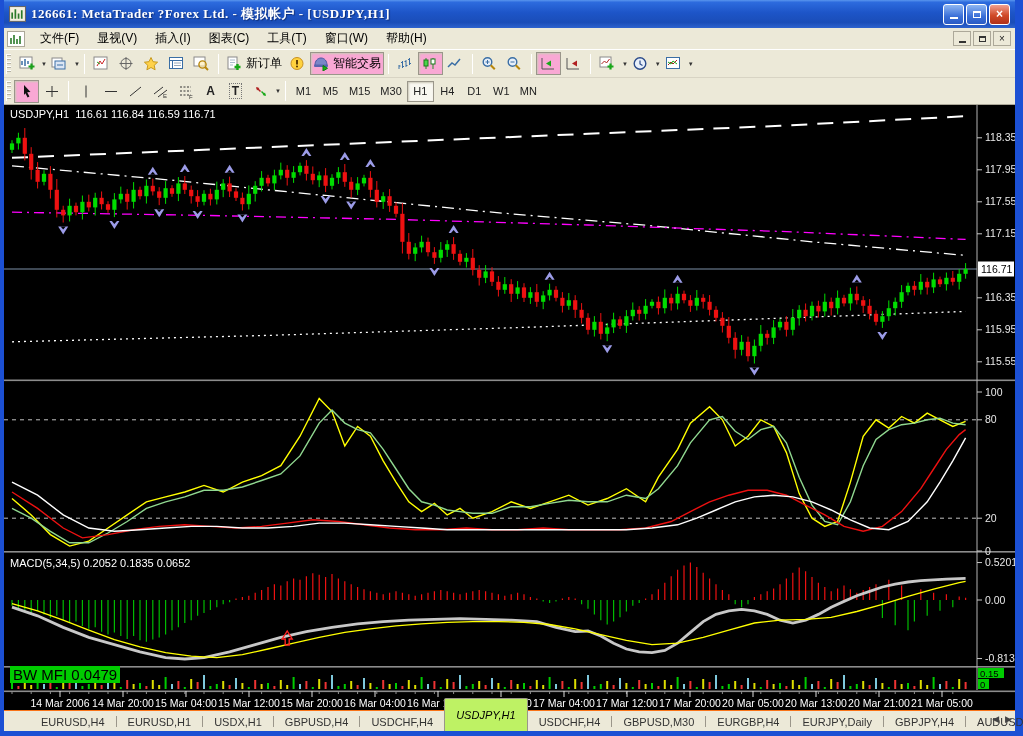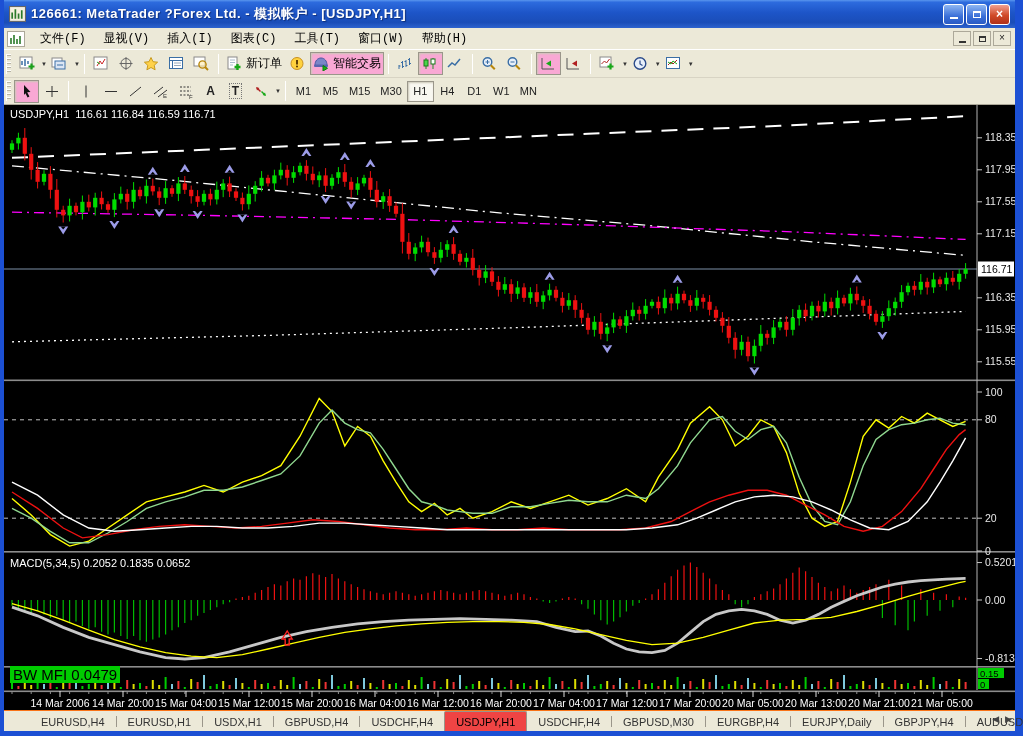--- a/index.html
+++ b/index.html
@@ -5,31 +5,31 @@
   * { margin:0; padding:0; box-sizing:border-box; }
   html,body { width:1023px; height:736px; overflow:hidden; background:#000; }
   body { font-family:"Liberation Sans","DejaVu Sans",sans-serif; }
   .window { position:relative; width:1023px; height:736px; background:#ECE9D8;
             border:solid #1C50D4; border-width:0 8px 5px 4px; }
   
   .titlebar { height:28px; background:linear-gradient(180deg,#5A96EE 0%,#2D6BDE 8%,#1D55C8 45%,#1A4DB8 80%,#2E63CE 100%);
               display:flex; align-items:center; padding:0 5px; color:#fff; }
   .titlebar .ticon { width:17px; height:16px; margin-right:5px; flex:0 0 auto; }
   .titlebar .ttext { font-size:13px; font-weight:bold; letter-spacing:.5px;
-                     text-shadow:1px 1px 1px #10307A; white-space:nowrap; overflow:hidden; flex:1; }
+                     text-shadow:1px 1px 1px #10307A; white-space:nowrap; overflow:hidden; flex:1;font-family:Liberation Serif, serif; }
   .tbtns { display:flex; gap:2px; }
   .tbtn { width:21px; height:21px; border-radius:3px; border:1px solid #fff; display:flex; align-items:center; justify-content:center;
           font-size:12px; font-weight:bold; color:#fff;
           background:linear-gradient(180deg,#8EB6F2,#3A6FD8 60%,#2A5BC4); }
   .tbtn.close { background:linear-gradient(180deg,#F0A090,#D04A28 55%,#B03018); }
   .tbtn .restore-glyph { width:8px; height:7px; border:1px solid #fff; border-top:2px solid #fff; display:block; }
   .tbtn .min-glyph { width:8px; height:3px; border-bottom:2px solid #fff; display:block; margin-top:6px; }
   
   .menubar { height:22px; background:#ECE9D8; display:flex; align-items:center; padding:0 3px;
-             border-bottom:1px solid #fff; position:relative;font-family:Liberation Mono, monospace; }
+             border-bottom:1px solid #fff; position:relative; }
   .menubar .micon { width:18px; height:16px; border:1px solid #ACA899; background:#fff; margin-right:6px; }
   .menu-item { font-size:12px; color:#000; padding:2px 9px; cursor:default; }
   .mwinbtns { position:absolute; right:4px; top:3px; display:flex; gap:2px; }
   .mwbtn { width:18px; height:15px; border:1px solid #ACA899; background:#ECE9D8; display:flex; align-items:center;
            justify-content:center; font-size:10px; color:#222; }
   .mwbtn .restore-glyph { width:7px; height:6px; border:1px solid #333; border-top:2px solid #333; display:block; }
   .mwbtn .min-glyph { width:7px; height:2px; border-bottom:2px solid #333; display:block; margin-top:7px; }
   
   .toolbar { background:#ECE9D8; display:flex; align-items:center; border-bottom:1px solid #D8D4C4; }
   .toolbar.row1 { height:28px; }
@@ -49,21 +49,21 @@
   .glyphtool { font-size:12px; font-weight:bold; color:#222; }
   
   .chart-area { position:relative; width:1011px; height:605px; background:#000; }
   .chart-area svg { position:absolute; left:0; top:0; }
   .ind-label { position:absolute; left:6px; color:#fff; font-size:11px; white-space:pre; z-index:5; }
   .ind-label.bw { color:#000; background:#00CC00; padding:0 3px; font-size:15px; }
   
   .tabbar { height:21px; background:#ECE9D8; display:flex; align-items:flex-end; padding:1px 2px 0 26px; position:relative;
             border-top:1px solid #f97316; }
   .tab { height:18px; display:flex; align-items:center; padding:0 11px; font-size:11px; color:#333; cursor:default; white-space:nowrap; }
-  .tab.active { background:#ef4444; border:1px solid #9A968A; border-bottom:none; border-radius:2px 2px 0 0; height:20px; color:#000; }
+  .tab.active { background:#bef264; border:1px solid #9A968A; border-bottom:none; border-radius:2px 2px 0 0; height:33px; color:#000;font-style:italic; }
   .tabsep { width:1px; height:11px; background:#9A968A; margin-bottom:4px; }
   .tabscroll { position:absolute; right:3px; top:3px; display:flex; gap:6px; }
   .tabscroll span { font-size:9px; color:#444; }
 </style>
 </head>
 <body>
 
 <div class="window">
 
   <div class="titlebar">

